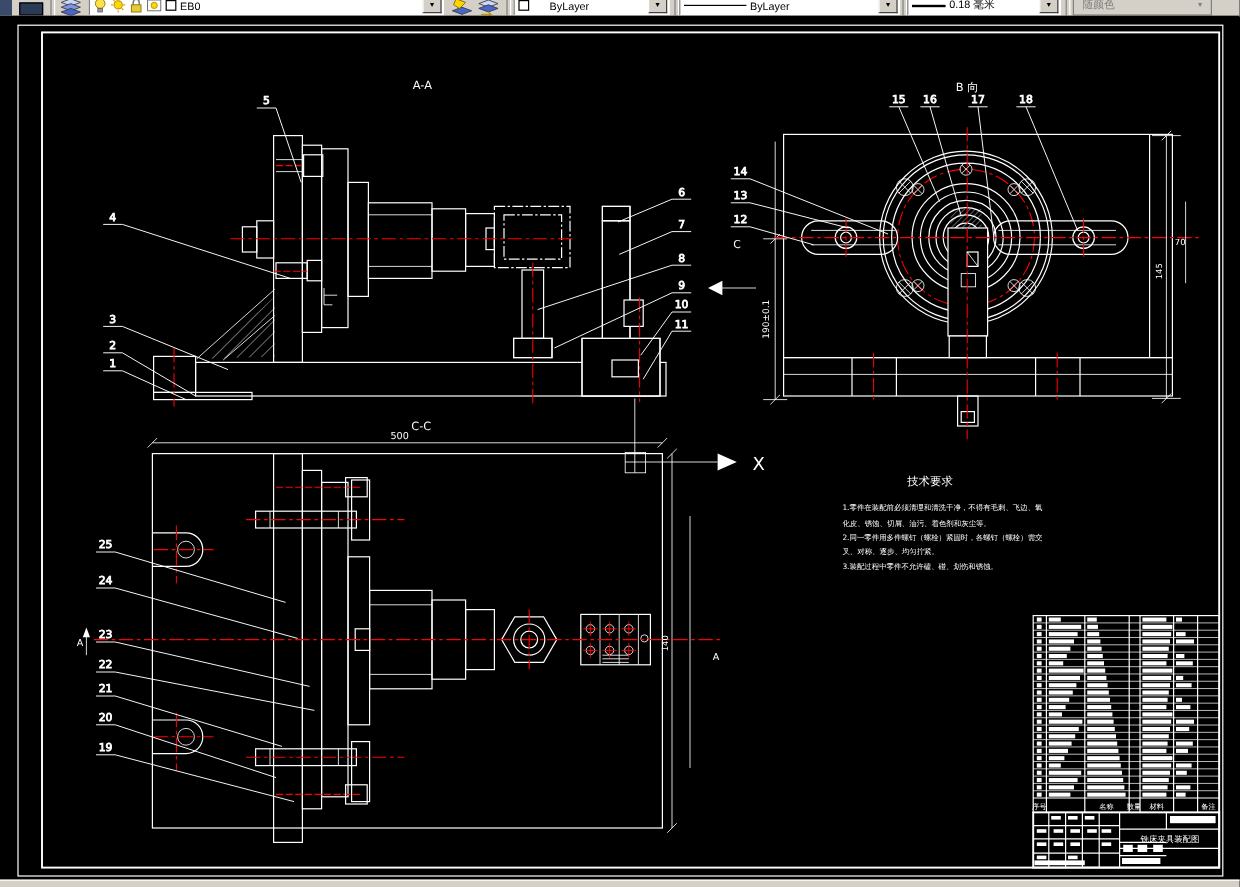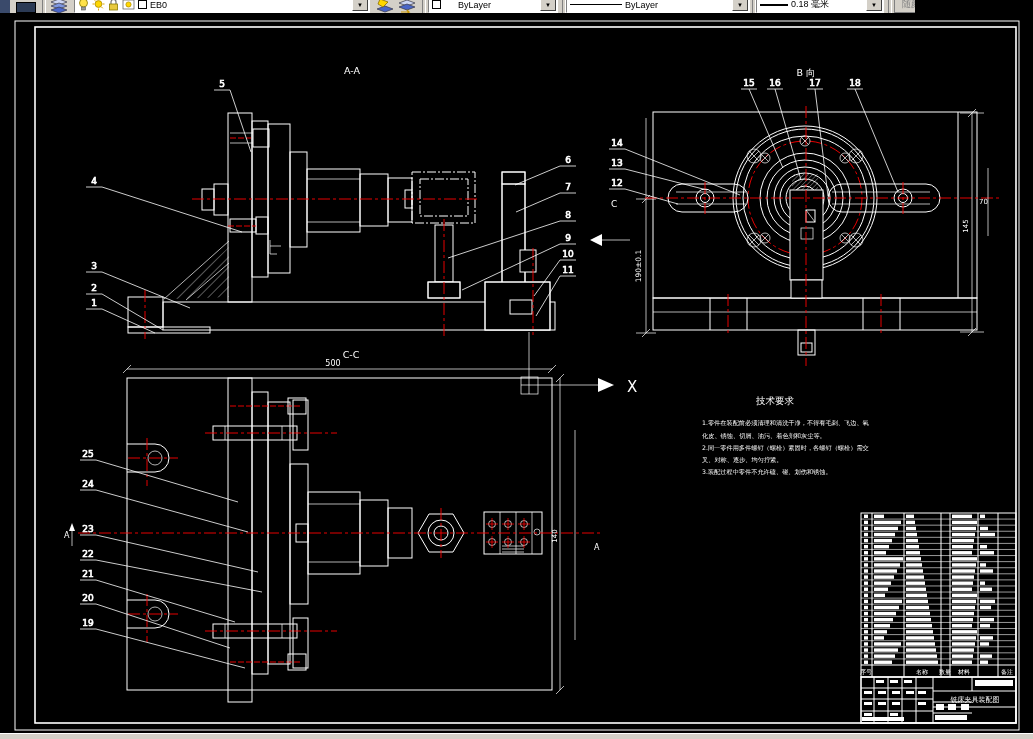--- a/index.html
+++ b/index.html
@@ -1,17 +1,17 @@
 <!DOCTYPE html>
 <html><head>
 <meta charset="utf-8">
 <style>
   html,body{margin:0;padding:0;width:1033px;height:739px;overflow:hidden;background:#000;}
   
-  #toolbar{position:absolute;left:0;top:0;width:915px;height:13px;background:#d4d0c8;overflow:hidden;border-bottom:1px solid #fff;}
+  #toolbar{position:absolute;left:0;top:0;width:1033px;height:13px;background:#d4d0c8;overflow:hidden;border-bottom:1px solid #fff;}
   .tbtn{position:absolute;top:-4px;height:18px;background:#d4d0c8;}
   .sep{position:absolute;top:0;height:13px;width:2px;border-left:1px solid #808080;border-right:1px solid #fff;}
   .combo{position:absolute;top:-4px;height:17px;background:#fff;border:1px solid;border-color:#808080 #fff #fff #808080;
          box-sizing:border-box;display:flex;align-items:center;gap:3px;padding-left:3px;
          font:9px "Liberation Sans",sans-serif;color:#000;white-space:nowrap;}
   .combo .arrowbtn{position:absolute;right:1px;top:1px;bottom:1px;width:14px;background:#d4d0c8;
          border:1px solid;border-color:#fff #404040 #404040 #fff;display:flex;align-items:center;justify-content:center;
          font-size:6px;color:#000;}
   .combo.disabled{background:#d4d0c8;color:#808080;border-color:#808080;}
   .combo.disabled .arrowbtn{color:#808080;border-color:#d4d0c8;background:#d4d0c8;}

